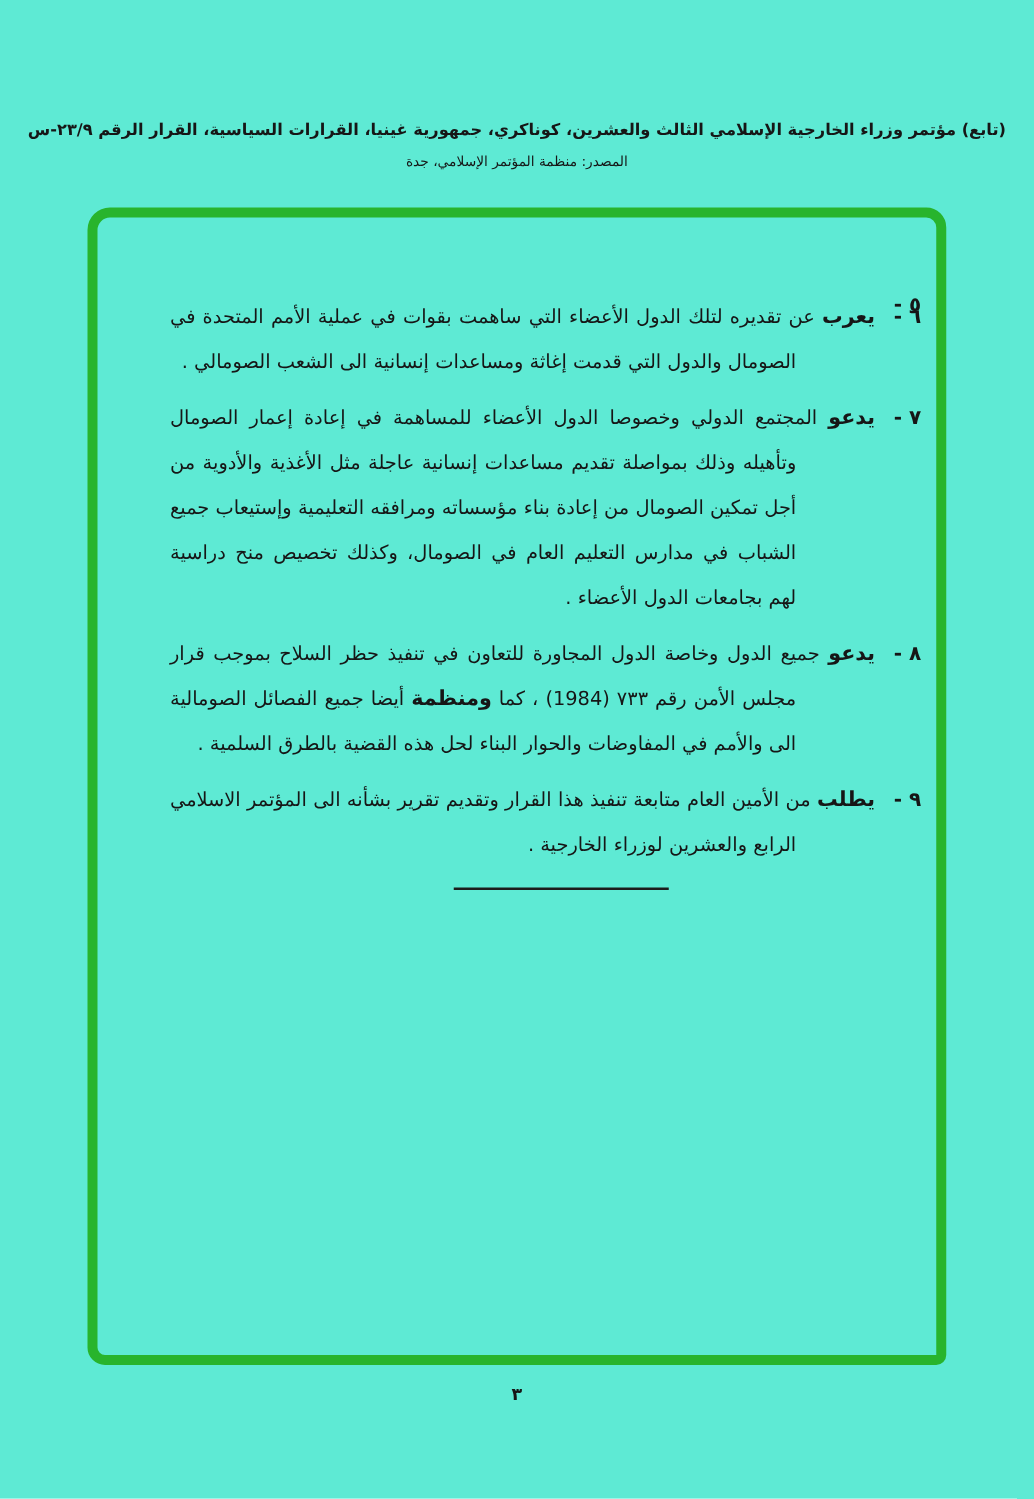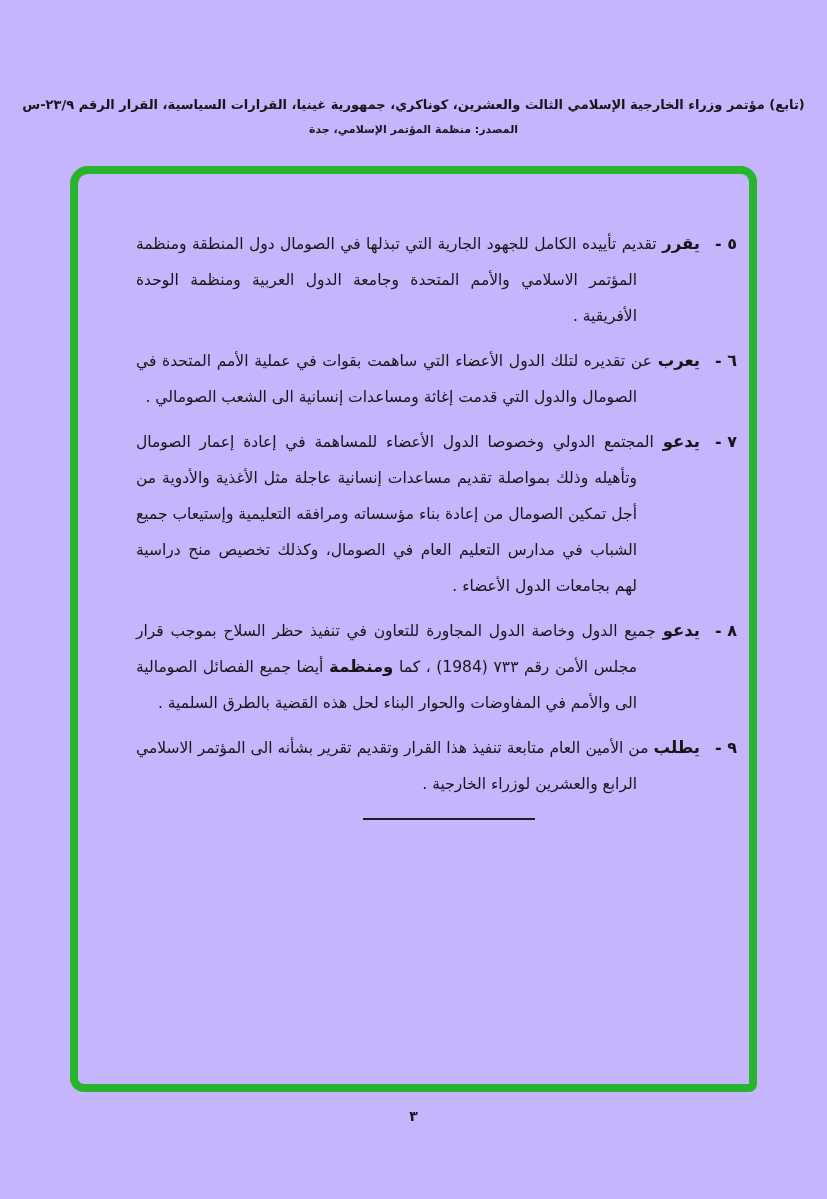--- a/index.html
+++ b/index.html
@@ -1,40 +1,40 @@
 <!DOCTYPE html>
 <html lang="ar" dir="rtl"><head>
 <meta charset="utf-8">
 <style>
   html, body { margin: 0; padding: 0; background: #ffffff; }
   .page {
     position: relative;
     width: 827px;
     height: 1199px;
-    background: #c4b5fd;
+    background: #5eead4;
     direction: rtl;
     font-family: "DejaVu Sans", sans-serif;
     color: #161616;
     overflow: hidden;
   }
   .doc-header {
     position: absolute;
     top: 97px;
     left: 0;
     right: 0;
     text-align: center;
   }
   .doc-header .line1 {
     font-size: 13px;
     font-weight: bold;
     white-space: nowrap;
   }
   .doc-header .line2 {
     font-size: 11px;
-    font-weight: bold;
+    font-weight: normal;
     margin-top: 11px;
   }
   .green-box {
     position: absolute;
     left: 70px;
     top: 166px;
     width: 687px;
     height: 926px;
     box-sizing: border-box;
     border: 8px solid #28b42d;
@@ -99,21 +99,20 @@
   <div class="doc-header">
     <div class="line1">(تابع) مؤتمر وزراء الخارجية الإسلامي الثالث والعشرين، كوناكري، جمهورية غينيا، القرارات السياسية، القرار الرقم ٢٣/٩-س</div>
     <div class="line2">المصدر:  منظمة المؤتمر الإسلامي، جدة</div>
   </div>
 
   <div class="green-box">
     <div class="items">
 
       <div class="item">
         <span class="marker">٥ -</span>
-        <p class="body"><span class="lead">يقرر</span> <span>تقديم تأييده الكامل للجهود الجارية التي تبذلها في الصومال دول المنطقة ومنظمة المؤتمر الاسلامي والأمم المتحدة وجامعة الدول العربية ومنظمة الوحدة الأفريقية .</span></p>
       </div>
 
       <div class="item">
         <span class="marker">٦ -</span>
         <p class="body"><span class="lead">يعرب</span> <span>عن تقديره لتلك الدول الأعضاء التي ساهمت بقوات في عملية الأمم المتحدة في الصومال والدول التي قدمت إغاثة ومساعدات إنسانية الى الشعب الصومالي .</span></p>
       </div>
 
       <div class="item">
         <span class="marker">٧ -</span>
         <p class="body"><span class="lead">يدعو</span> <span>المجتمع الدولي وخصوصا الدول الأعضاء للمساهمة في إعادة إعمار الصومال وتأهيله وذلك بمواصلة تقديم مساعدات إنسانية عاجلة مثل الأغذية والأدوية من أجل تمكين الصومال من إعادة بناء مؤسساته ومرافقه التعليمية وإستيعاب جميع الشباب في مدارس التعليم العام في الصومال، وكذلك تخصيص منح دراسية لهم بجامعات الدول الأعضاء .</span></p>

